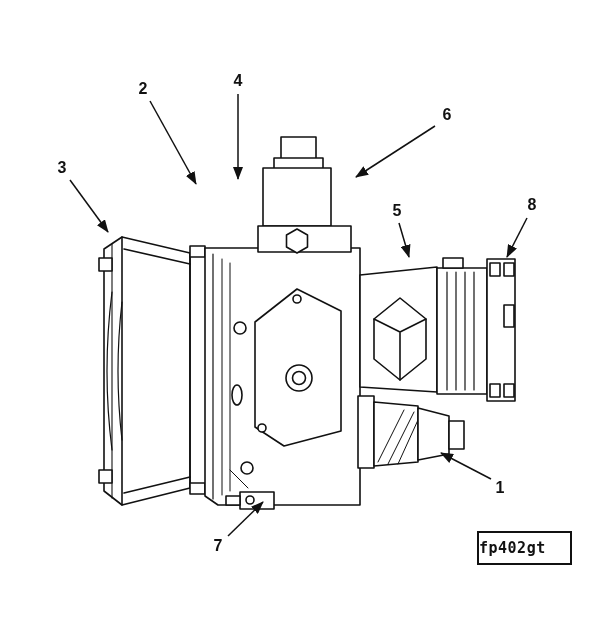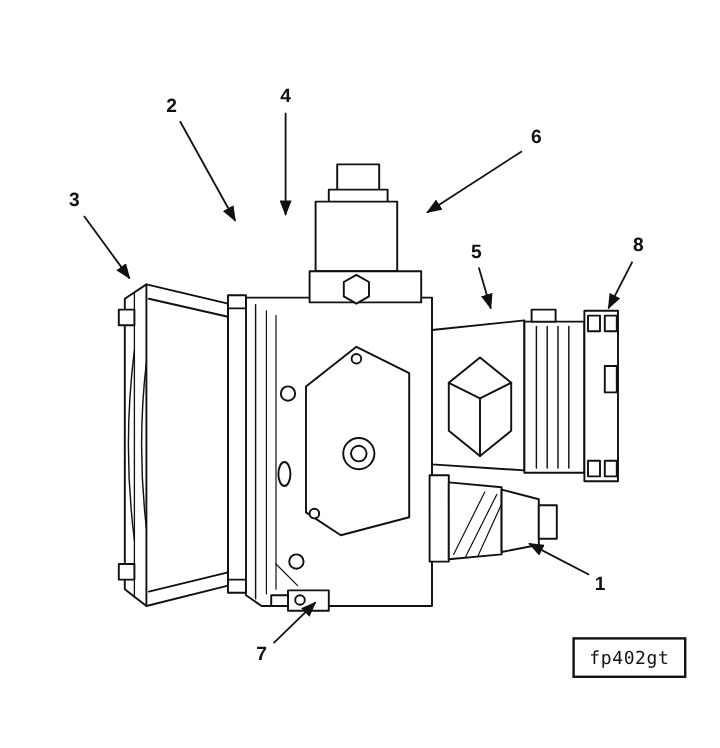--- a/index.html
+++ b/index.html
@@ -33,22 +33,22 @@
   .figure-code-box {
     position: absolute;
     left: 477px;
     top: 531px;
     width: 95px;
     height: 34px;
     border: 2px solid #111111;
     background: #ffffff;
     display: flex;
     align-items: center;
-    justify-content: center;
     box-sizing: border-box;
+    font-weight: bold;
   }
   .figure-code-box span {
     font-family: "DejaVu Sans Mono", monospace;
     font-size: 15px;
     color: #111111;
     letter-spacing: 0.5px;
   }
 </style>
 </head>
 <body>

